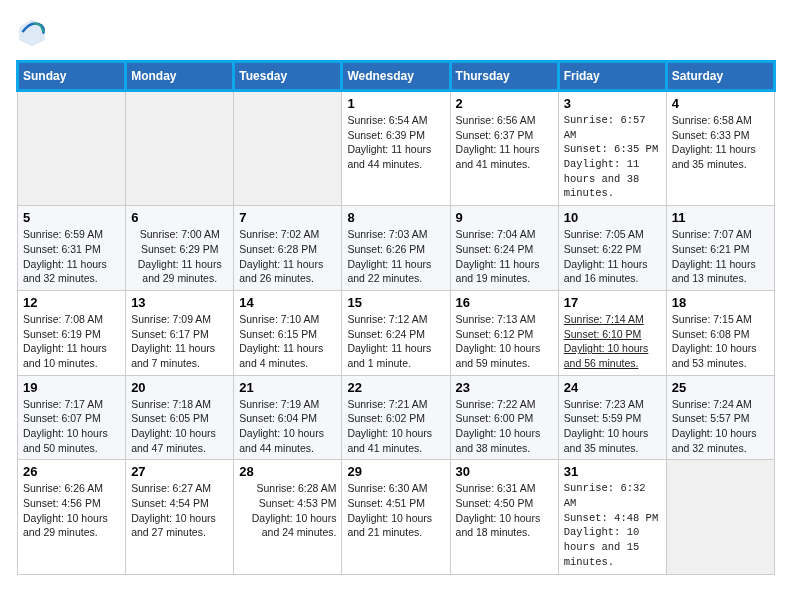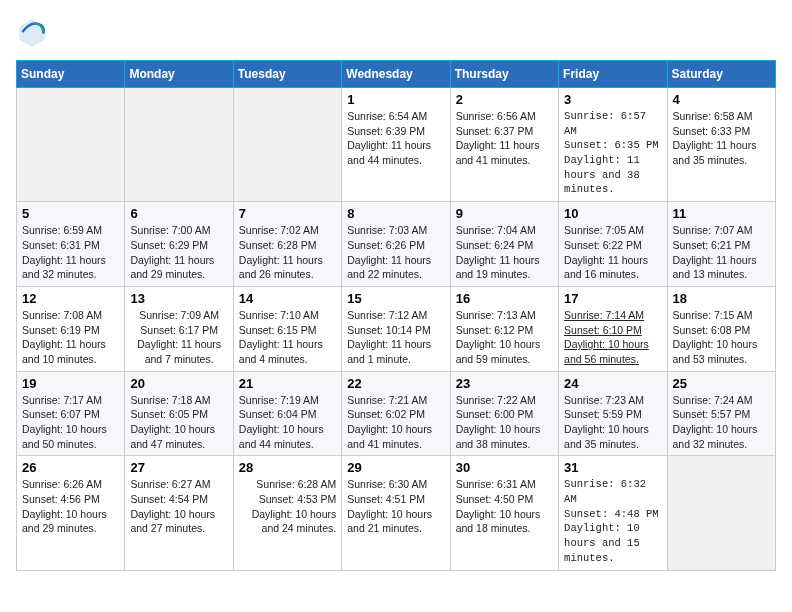--- a/index.html
+++ b/index.html
@@ -48,21 +48,21 @@
       width: 100%;
       border-collapse: collapse;
       font-size: 11px;
     }
     .calendar thead th {
       background: #2a6dbb;
       color: #fff;
       padding: 6px 4px;
       font-size: 12px;
       font-weight: bold;
-      border: 1px solid #0ea5e9;
+      border: 3px solid #0ea5e9;
       text-align: left;
     }
     .calendar tbody td {
       border: 1px solid #ccc;
       vertical-align: top;
       padding: 4px 5px;
       width: 108px;
       min-height: 80px;
       background: #fff;
     }
@@ -149,21 +149,21 @@
       </tr>
       <tr>
         <td>
           <span class="day-number">5</span>
           <div class="day-info" style="white-space: pre-line;">Sunrise: 6:59 AM
 Sunset: 6:31 PM
 Daylight: 11 hours and 32 minutes.</div>
         </td>
         <td>
           <span class="day-number">6</span>
-          <div class="day-info" style="white-space: pre-line;">Sunrise: 7:00 AM
+          <div class="day-info" style="white-space: pre-line; text-align: center;">Sunrise: 7:00 AM
 Sunset: 6:29 PM
 Daylight: 11 hours and 29 minutes.</div>
         </td>
         <td>
           <span class="day-number">7</span>
           <div class="day-info" style="white-space: pre-line;">Sunrise: 7:02 AM
 Sunset: 6:28 PM
 Daylight: 11 hours and 26 minutes.</div>
         </td>
         <td>
@@ -193,34 +193,34 @@
       </tr>
       <tr>
         <td>
           <span class="day-number">12</span>
           <div class="day-info" style="white-space: pre-line;">Sunrise: 7:08 AM
 Sunset: 6:19 PM
 Daylight: 11 hours and 10 minutes.</div>
         </td>
         <td>
           <span class="day-number">13</span>
-          <div class="day-info" style="white-space: pre-line; text-align: center;">Sunrise: 7:09 AM
+          <div class="day-info" style="white-space: pre-line;">Sunrise: 7:09 AM
 Sunset: 6:17 PM
 Daylight: 11 hours and 7 minutes.</div>
         </td>
         <td>
           <span class="day-number">14</span>
           <div class="day-info" style="white-space: pre-line;">Sunrise: 7:10 AM
 Sunset: 6:15 PM
 Daylight: 11 hours and 4 minutes.</div>
         </td>
         <td>
           <span class="day-number">15</span>
           <div class="day-info" style="white-space: pre-line;">Sunrise: 7:12 AM
-Sunset: 10:14 PM
+Sunset: 6:24 PM
 Daylight: 11 hours and 1 minute.</div>
         </td>
         <td>
           <span class="day-number">16</span>
           <div class="day-info" style="white-space: pre-line;">Sunrise: 7:13 AM
 Sunset: 6:12 PM
 Daylight: 10 hours and 59 minutes.</div>
         </td>
         <td>
           <span class="day-number">17</span>

